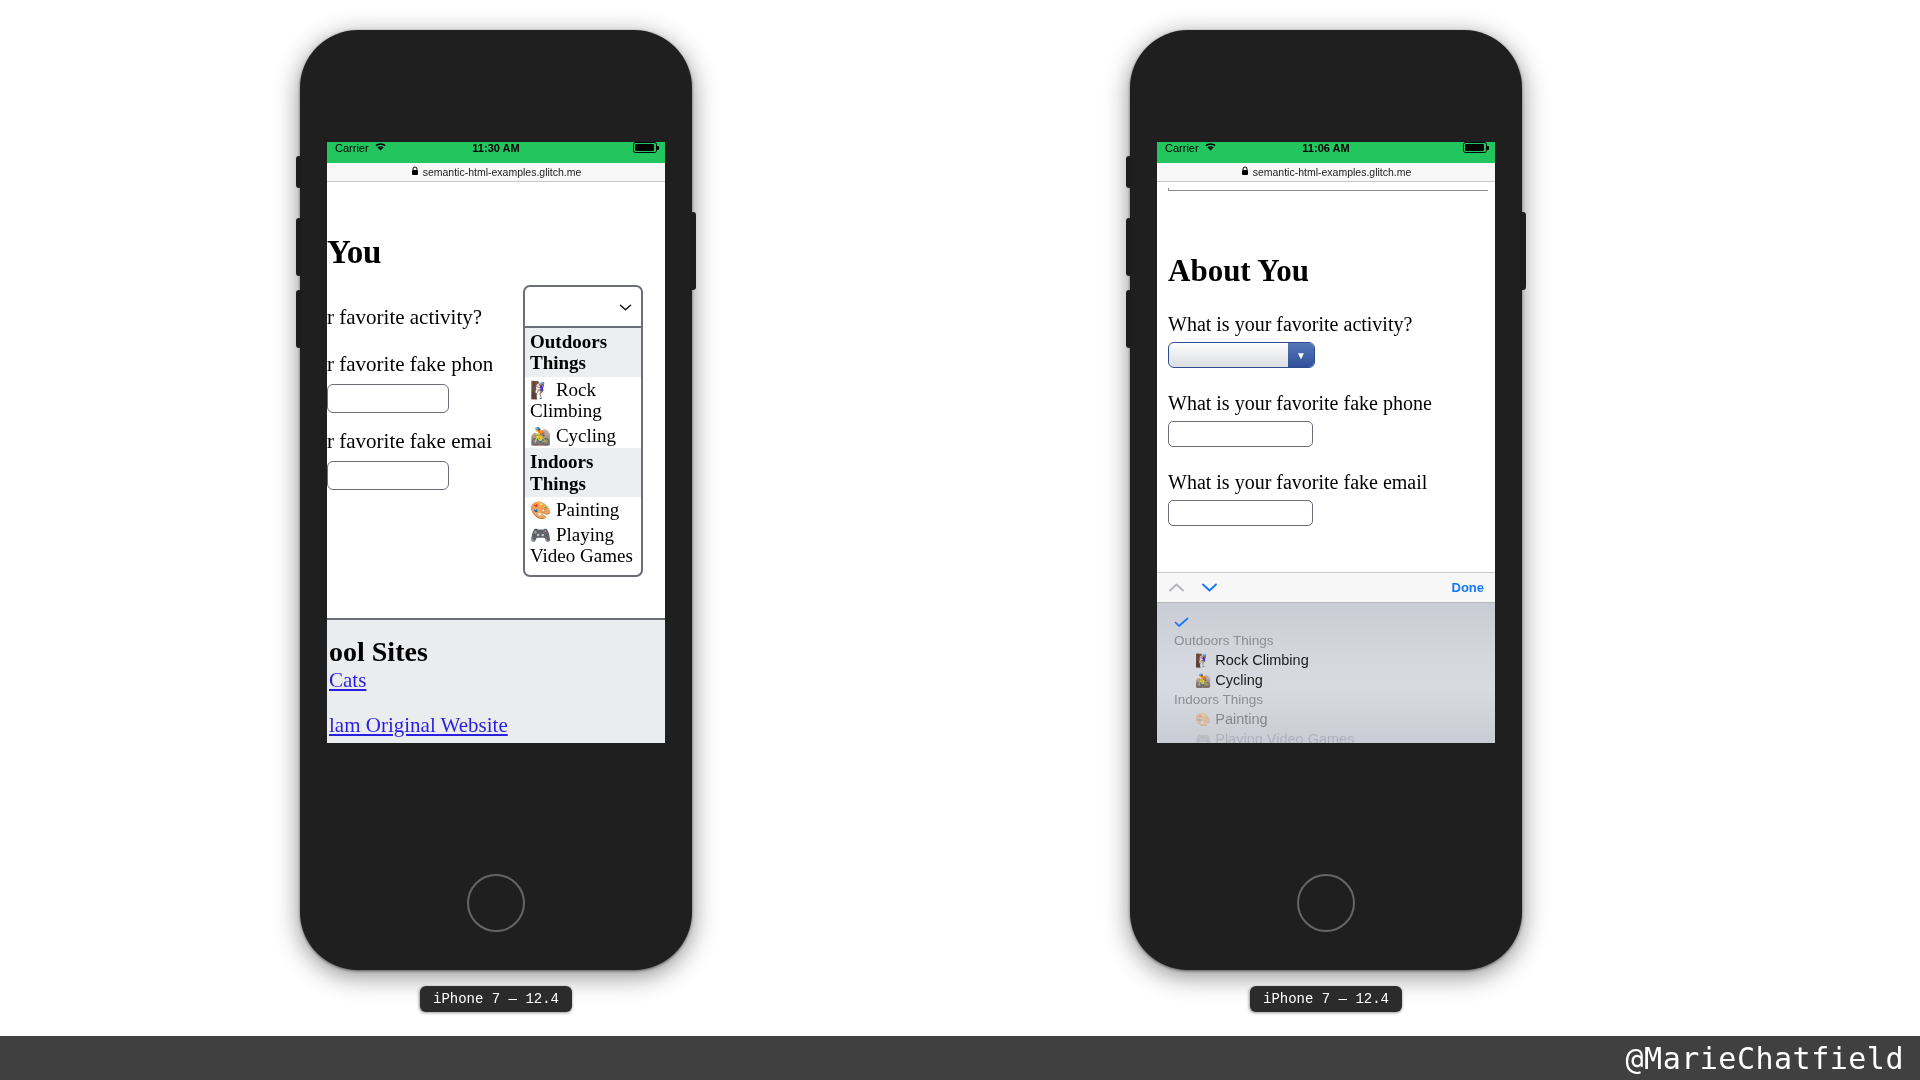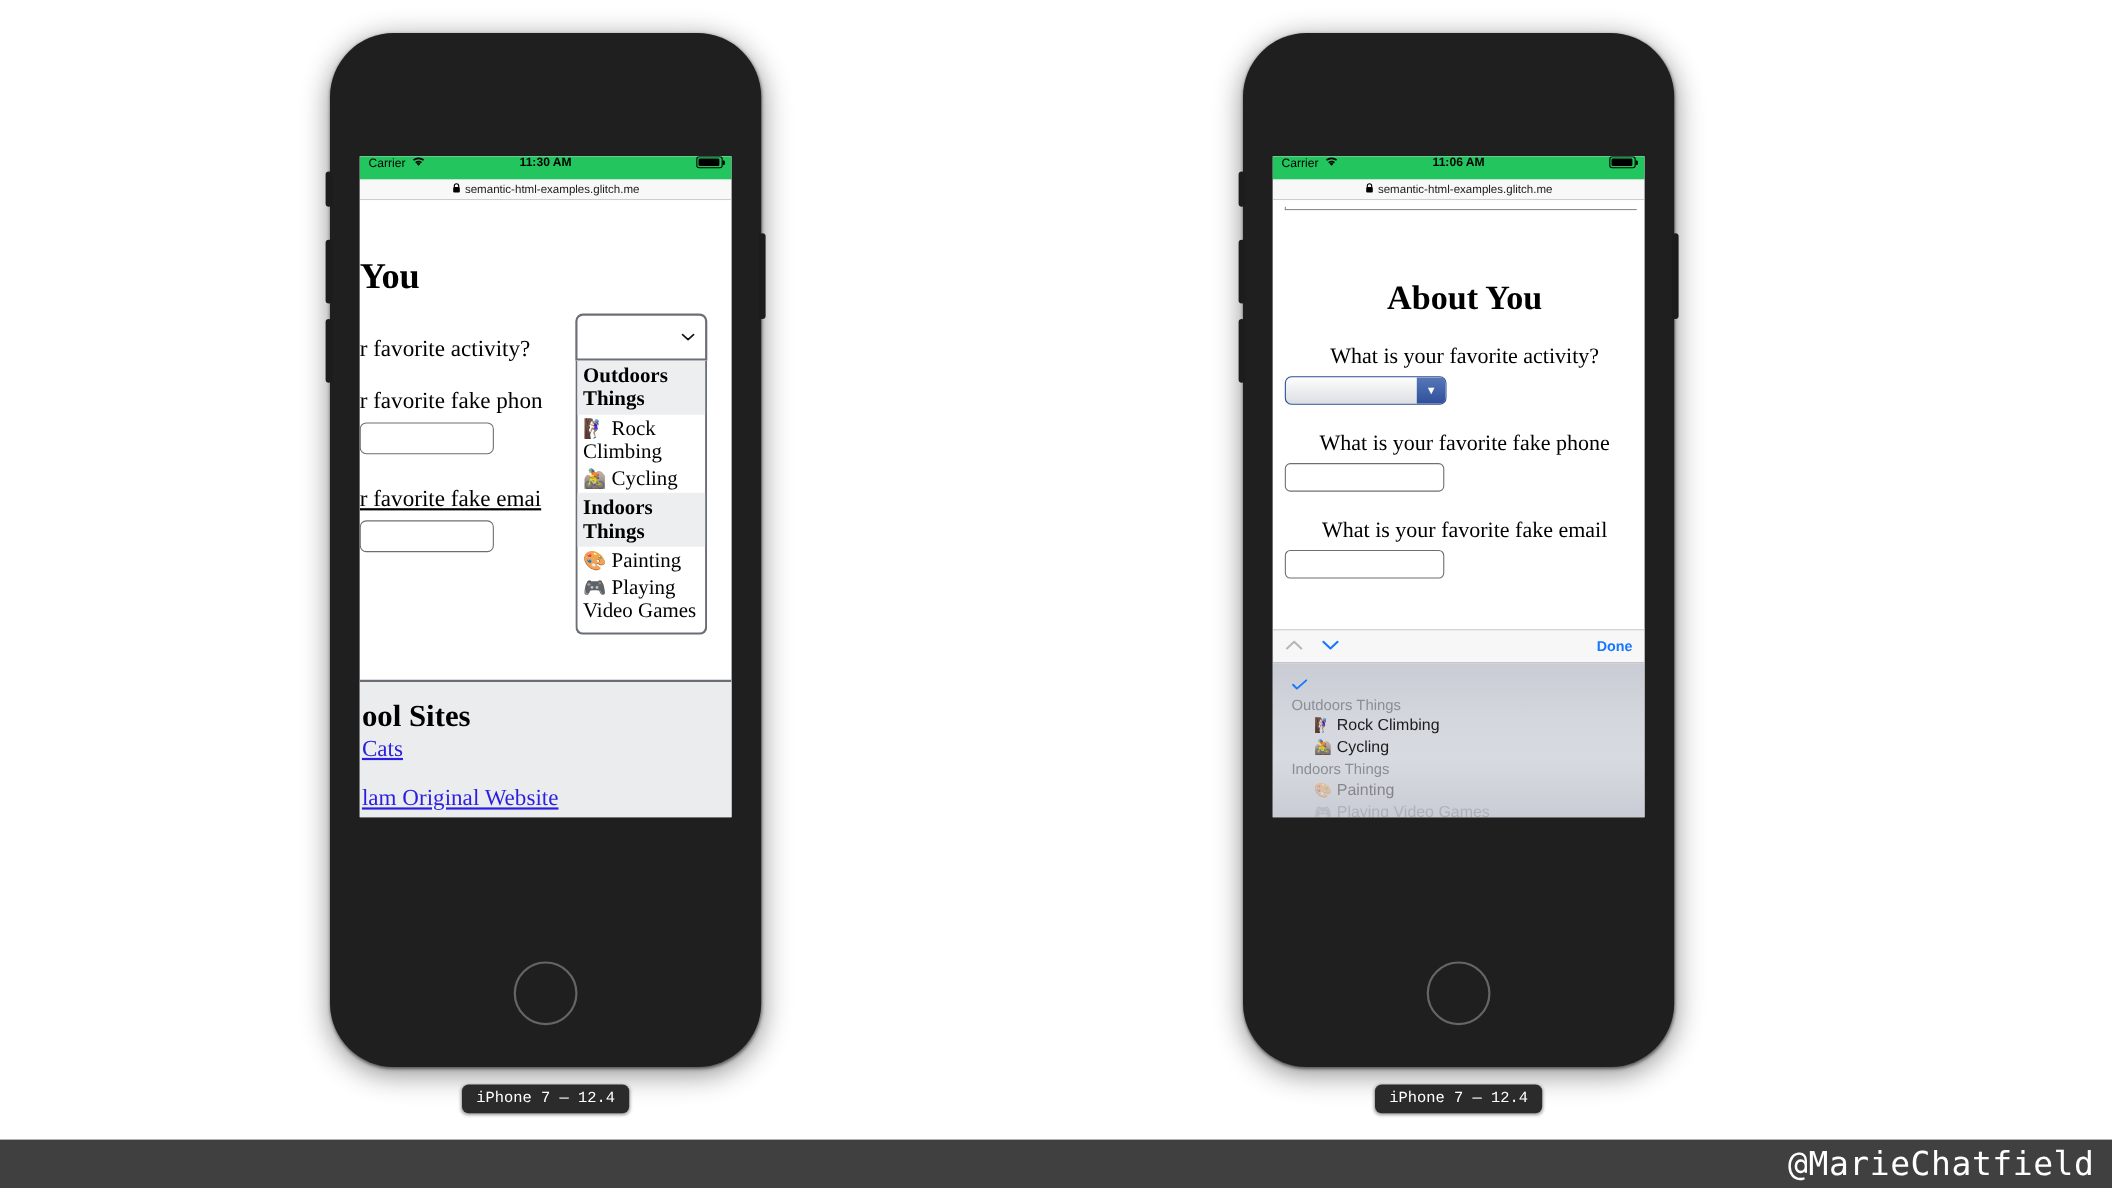--- a/index.html
+++ b/index.html
@@ -119,21 +119,21 @@
   
   .page-left .inner { position: absolute; left: -40px; top: 0; width: 420px; }
   .h1 {
     font-size: 33px; font-weight: bold; color: #000;
     margin: 52px 0 0 40px; letter-spacing: -0.3px;
   }
   .q-label {
     font-size: 21px; color: #000; margin: 34px 0 0 40px; white-space: nowrap;
   }
   .q-label.q2 { margin-top: 22px; }
-  .q-label.q3 { margin-top: 28px; text-decoration: underline; }
+  .q-label.q3 { margin-top: 16px; }
   .text-input-plain {
     margin: 7px 0 0 40px;
     width: 122px; height: 29px;
     border: 1.6px solid #6b6f75;
     border-radius: 6px;
     background: #fff;
   }
   .cool-sites-panel {
     position: absolute;
     left: 0px; top: 436px;
@@ -191,21 +191,21 @@
   .dd-option {
     font-size: 19px;
     line-height: 1.12;
     color: #000;
     padding: 2px 5px 2px 5px;
     display: block;
   }
   .dd-emoji { font-size: 17px; }
 
   
-  .page-right .inner { position: absolute; left: 0; top: 0; width: 338px; text-align: center; }
+  .page-right .inner { position: absolute; left: 0; top: 0; width: 338px; }
   .partial-field {
     margin: 6px 0 0 11px;
     width: 320px; height: 3px;
     border-bottom: 1.4px solid #8c8c8c;
     border-left: 1.4px solid #8c8c8c;
   }
   .r-h1 {
     font-size: 31px; font-weight: bold; color: #000;
     margin: 62px 0 0 11px;
   }

